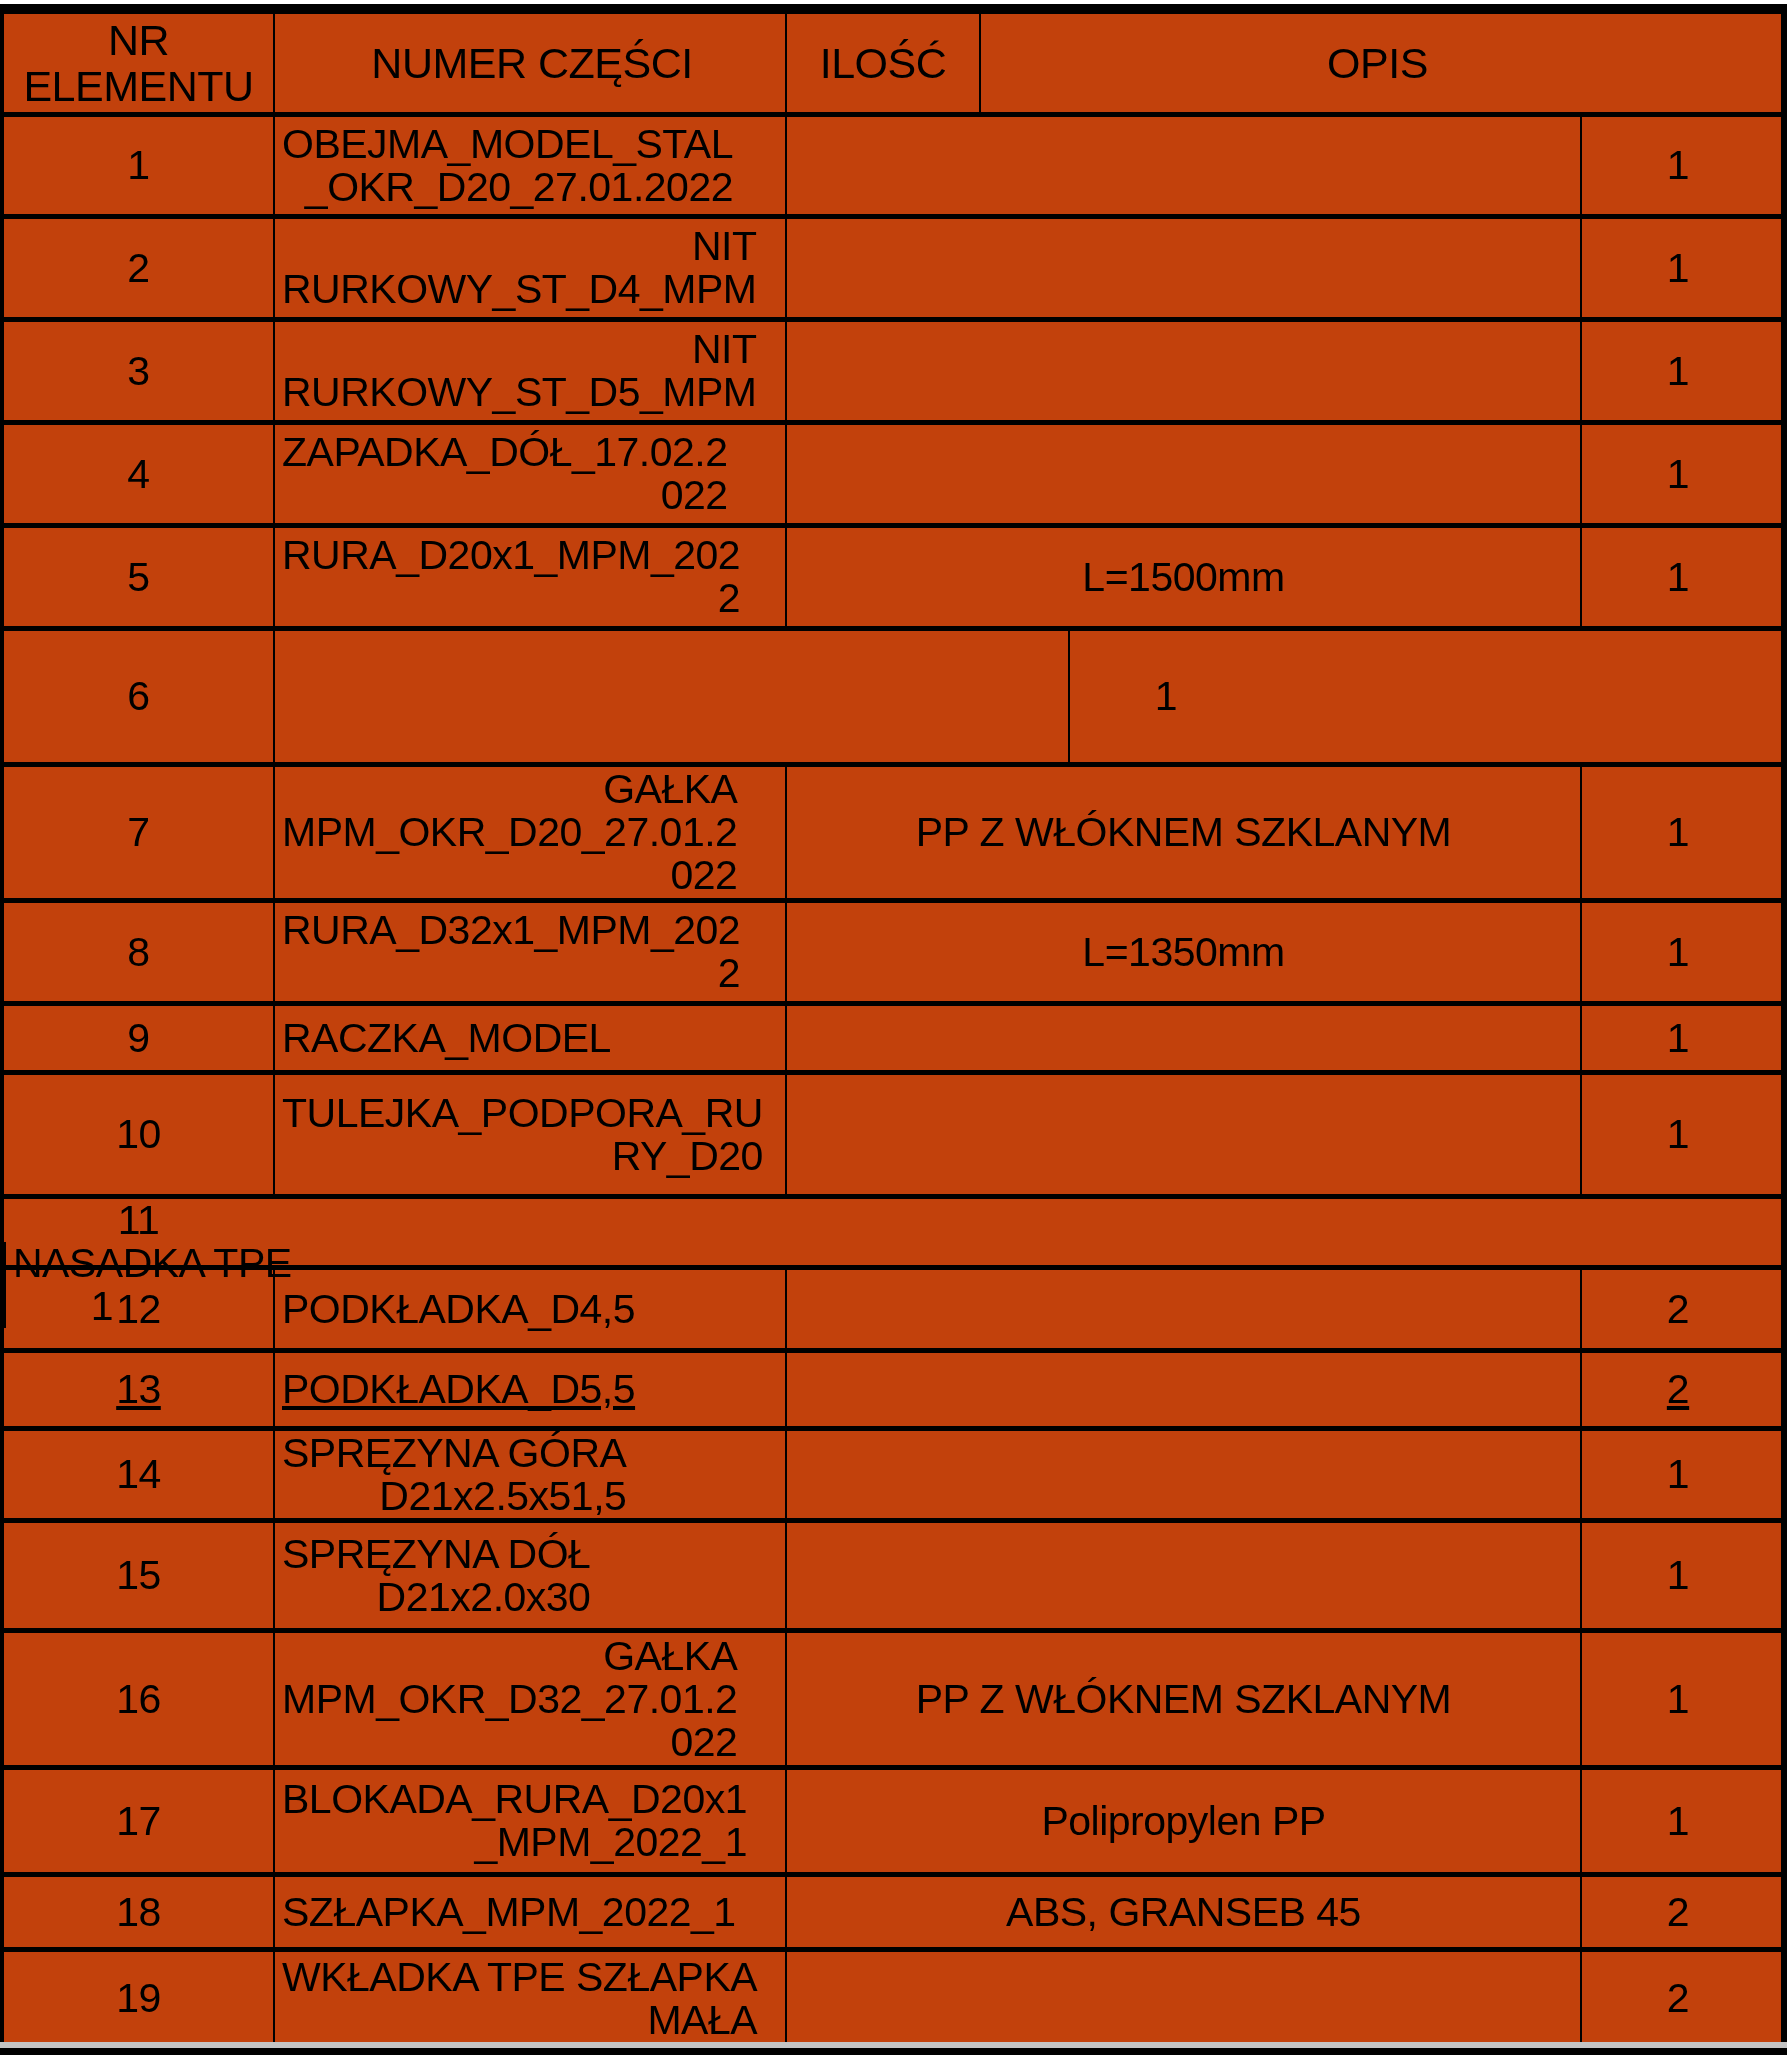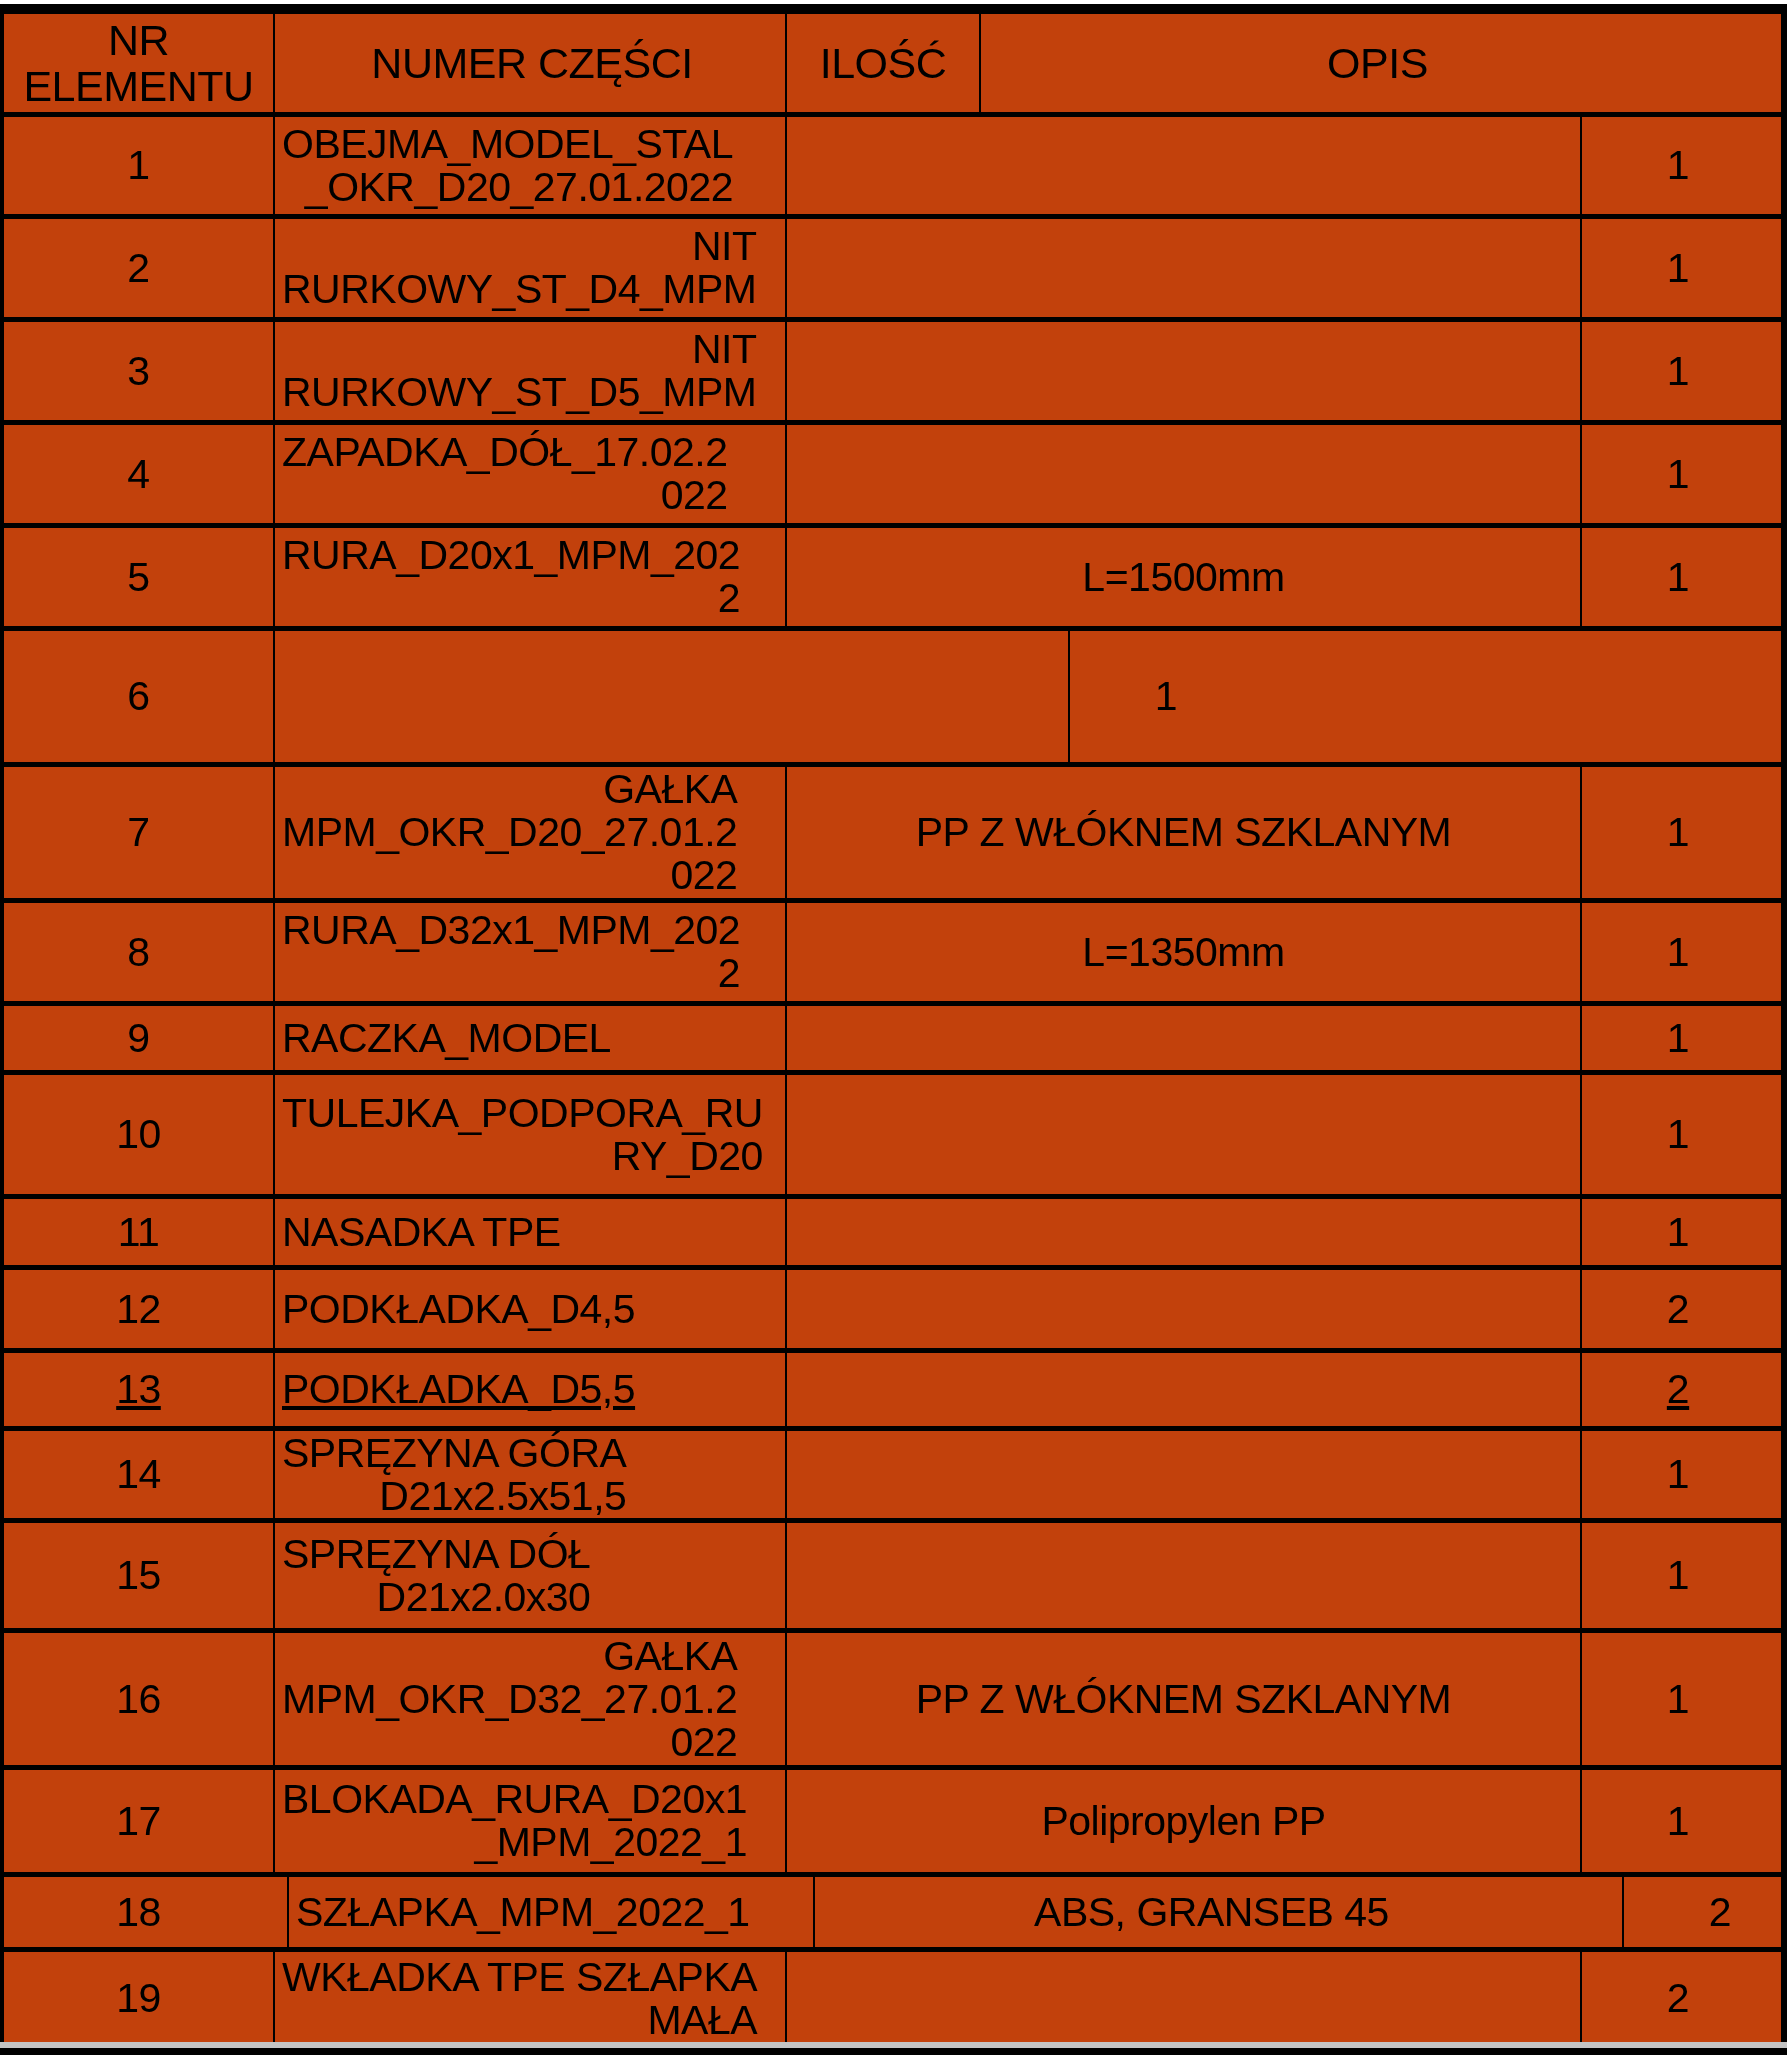--- a/index.html
+++ b/index.html
@@ -65,28 +65,28 @@
   #rows .row:nth-child(1)  { height: 97px; }
   #rows .row:nth-child(2)  { height: 98px; }
   #rows .row:nth-child(3)  { height: 98px; }
   #rows .row:nth-child(4)  { height: 98px; }
   #rows .row:nth-child(5)  { height: 98px; }
   #rows .row:nth-child(6)  { height: 131px; }
   #rows .row:nth-child(7)  { height: 131px; }
   #rows .row:nth-child(8)  { height: 98px; }
   #rows .row:nth-child(9)  { height: 64px; }
   #rows .row:nth-child(10) { height: 119px; }
-  #rows .row:nth-child(11) { height: 66px; }
+  #rows .row:nth-child(11) { height: 66px; flex-direction: column; }
   #rows .row:nth-child(12) { height: 78px; }
   #rows .row:nth-child(13) { height: 73px; text-decoration: underline; }
   #rows .row:nth-child(14) { height: 87px; }
   #rows .row:nth-child(15) { height: 105px; }
   #rows .row:nth-child(16) { height: 132px; }
   #rows .row:nth-child(17) { height: 102px; }
-  #rows .row:nth-child(18) { height: 70px; gap: 14px; }
+  #rows .row:nth-child(18) { height: 70px; }
   #rows .row:nth-child(19) { height: 93px; }
 
   
   .edge-gray-band {
     position: absolute;
     left: 0; top: 2042px;
     width: 1787px; height: 6px;
     background: #c3c3c3;
   }
   .bottom-border {

